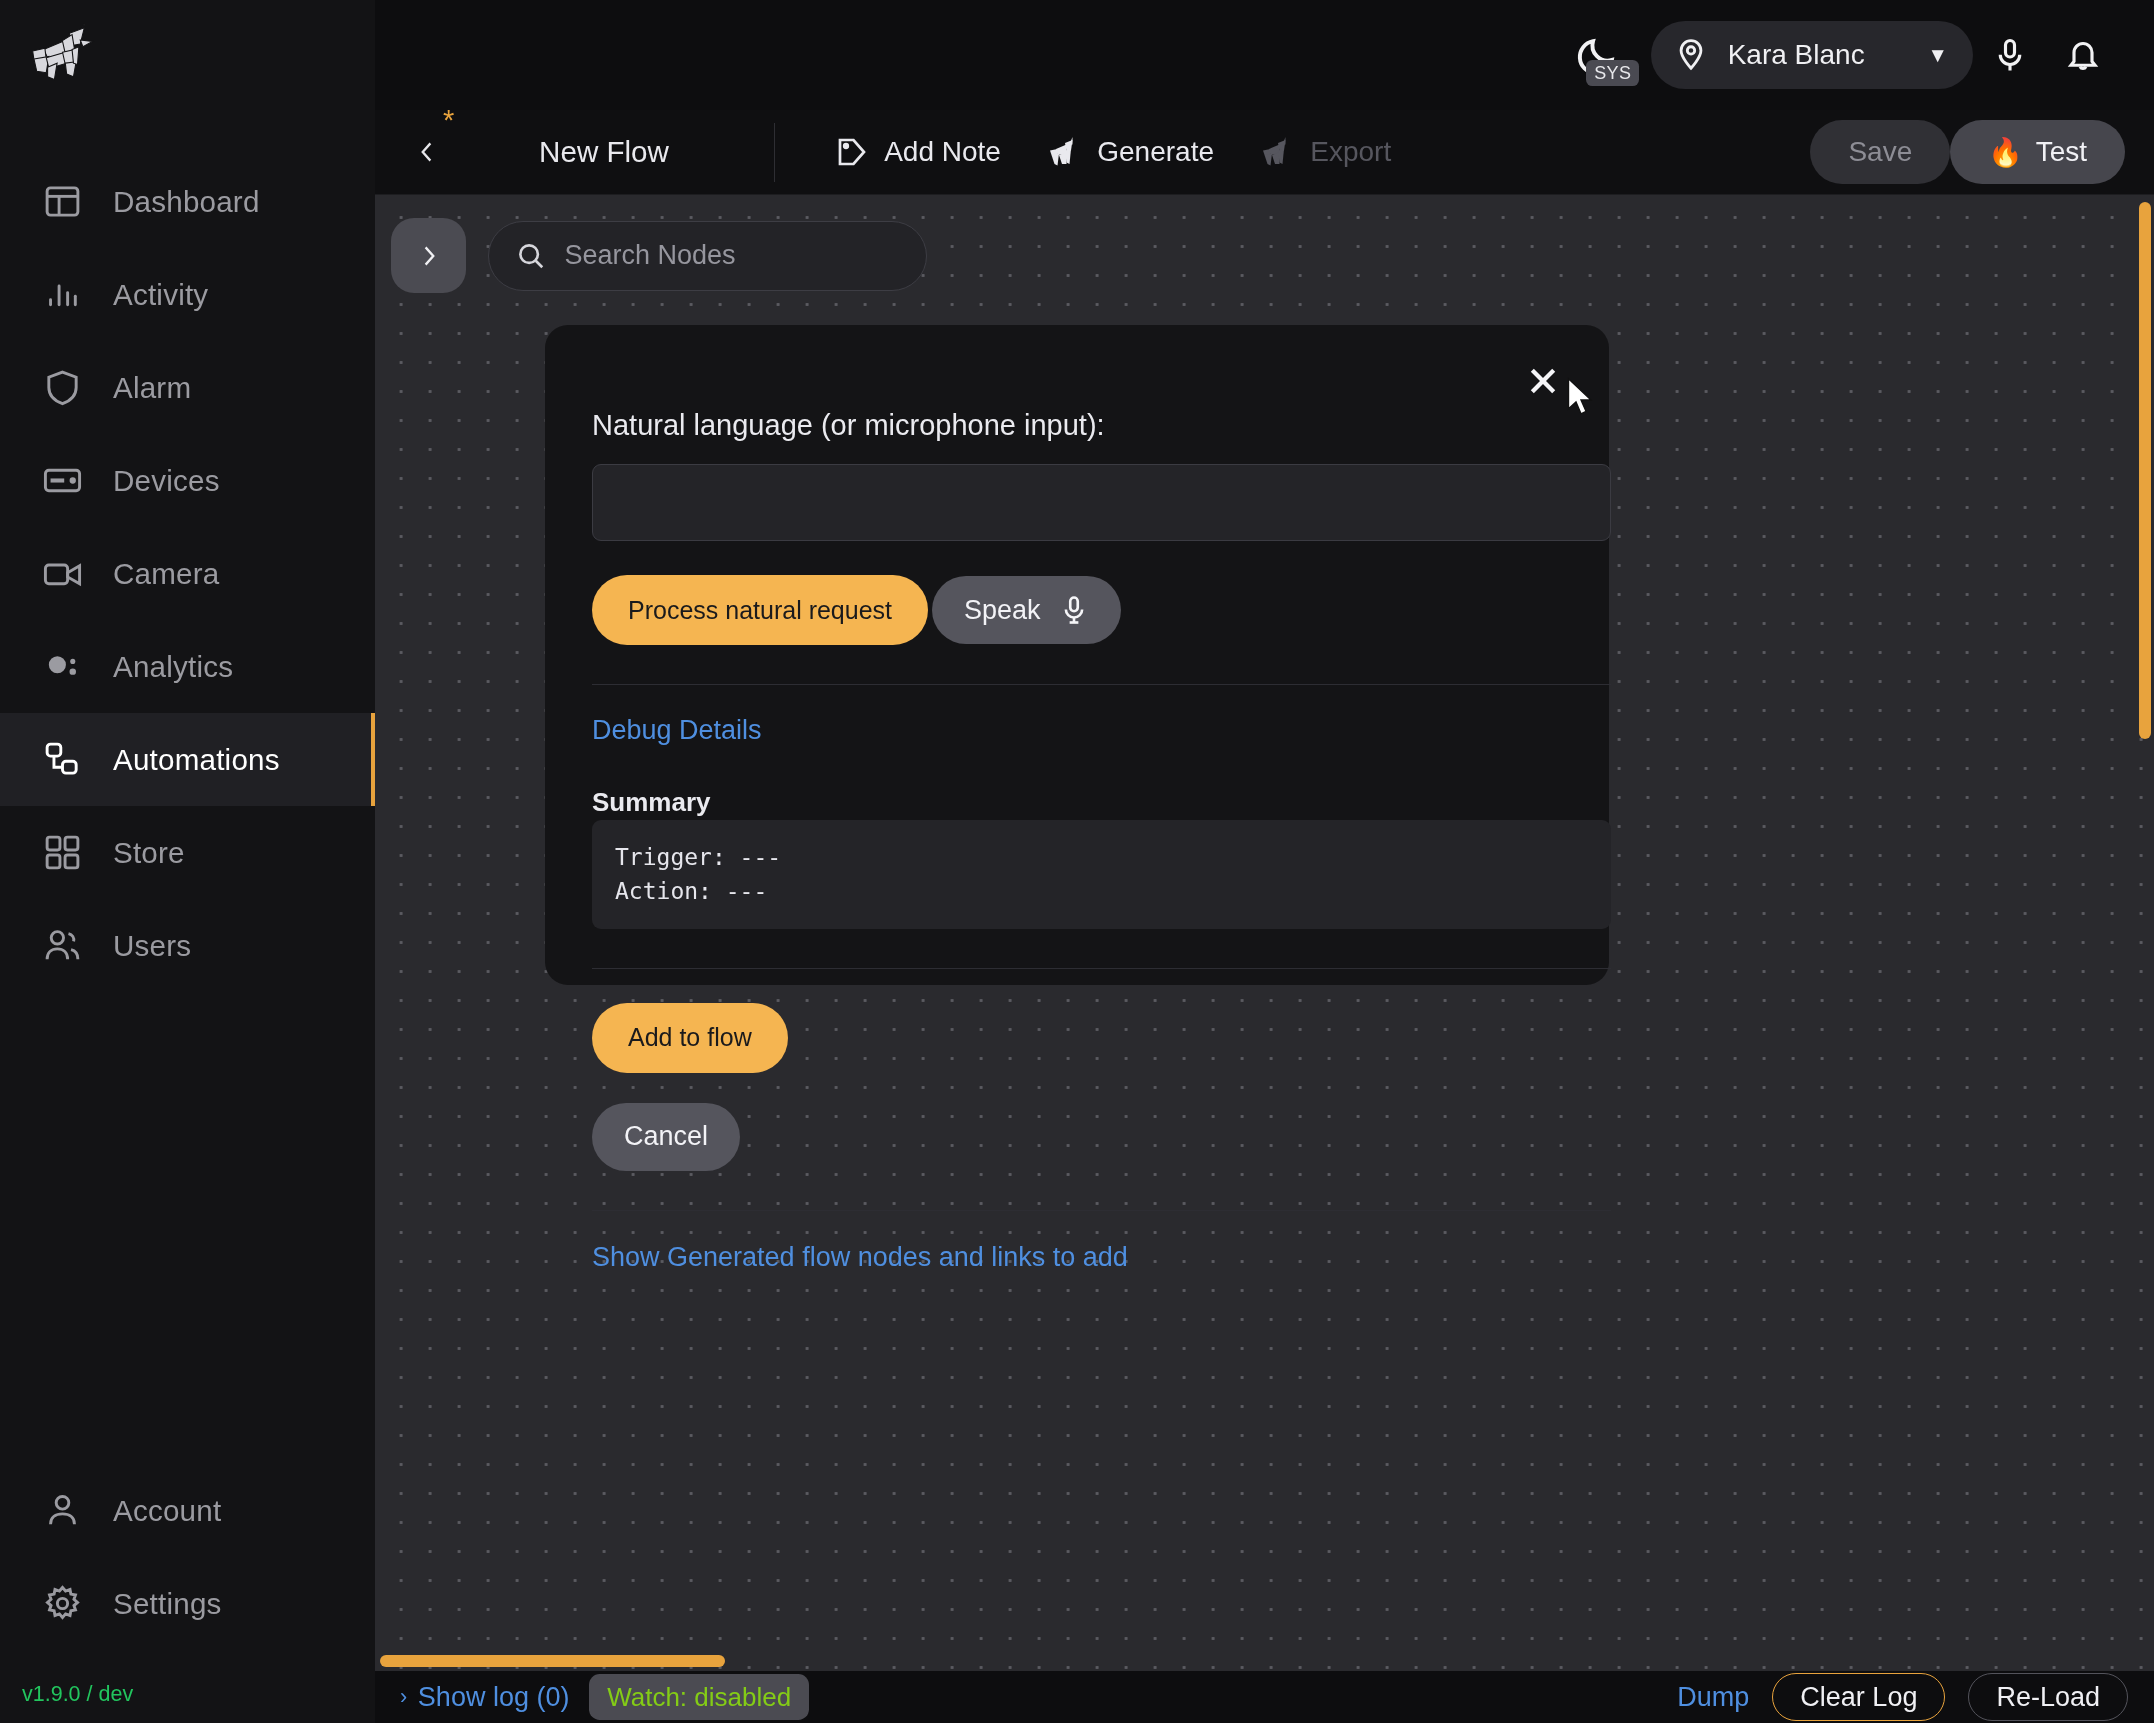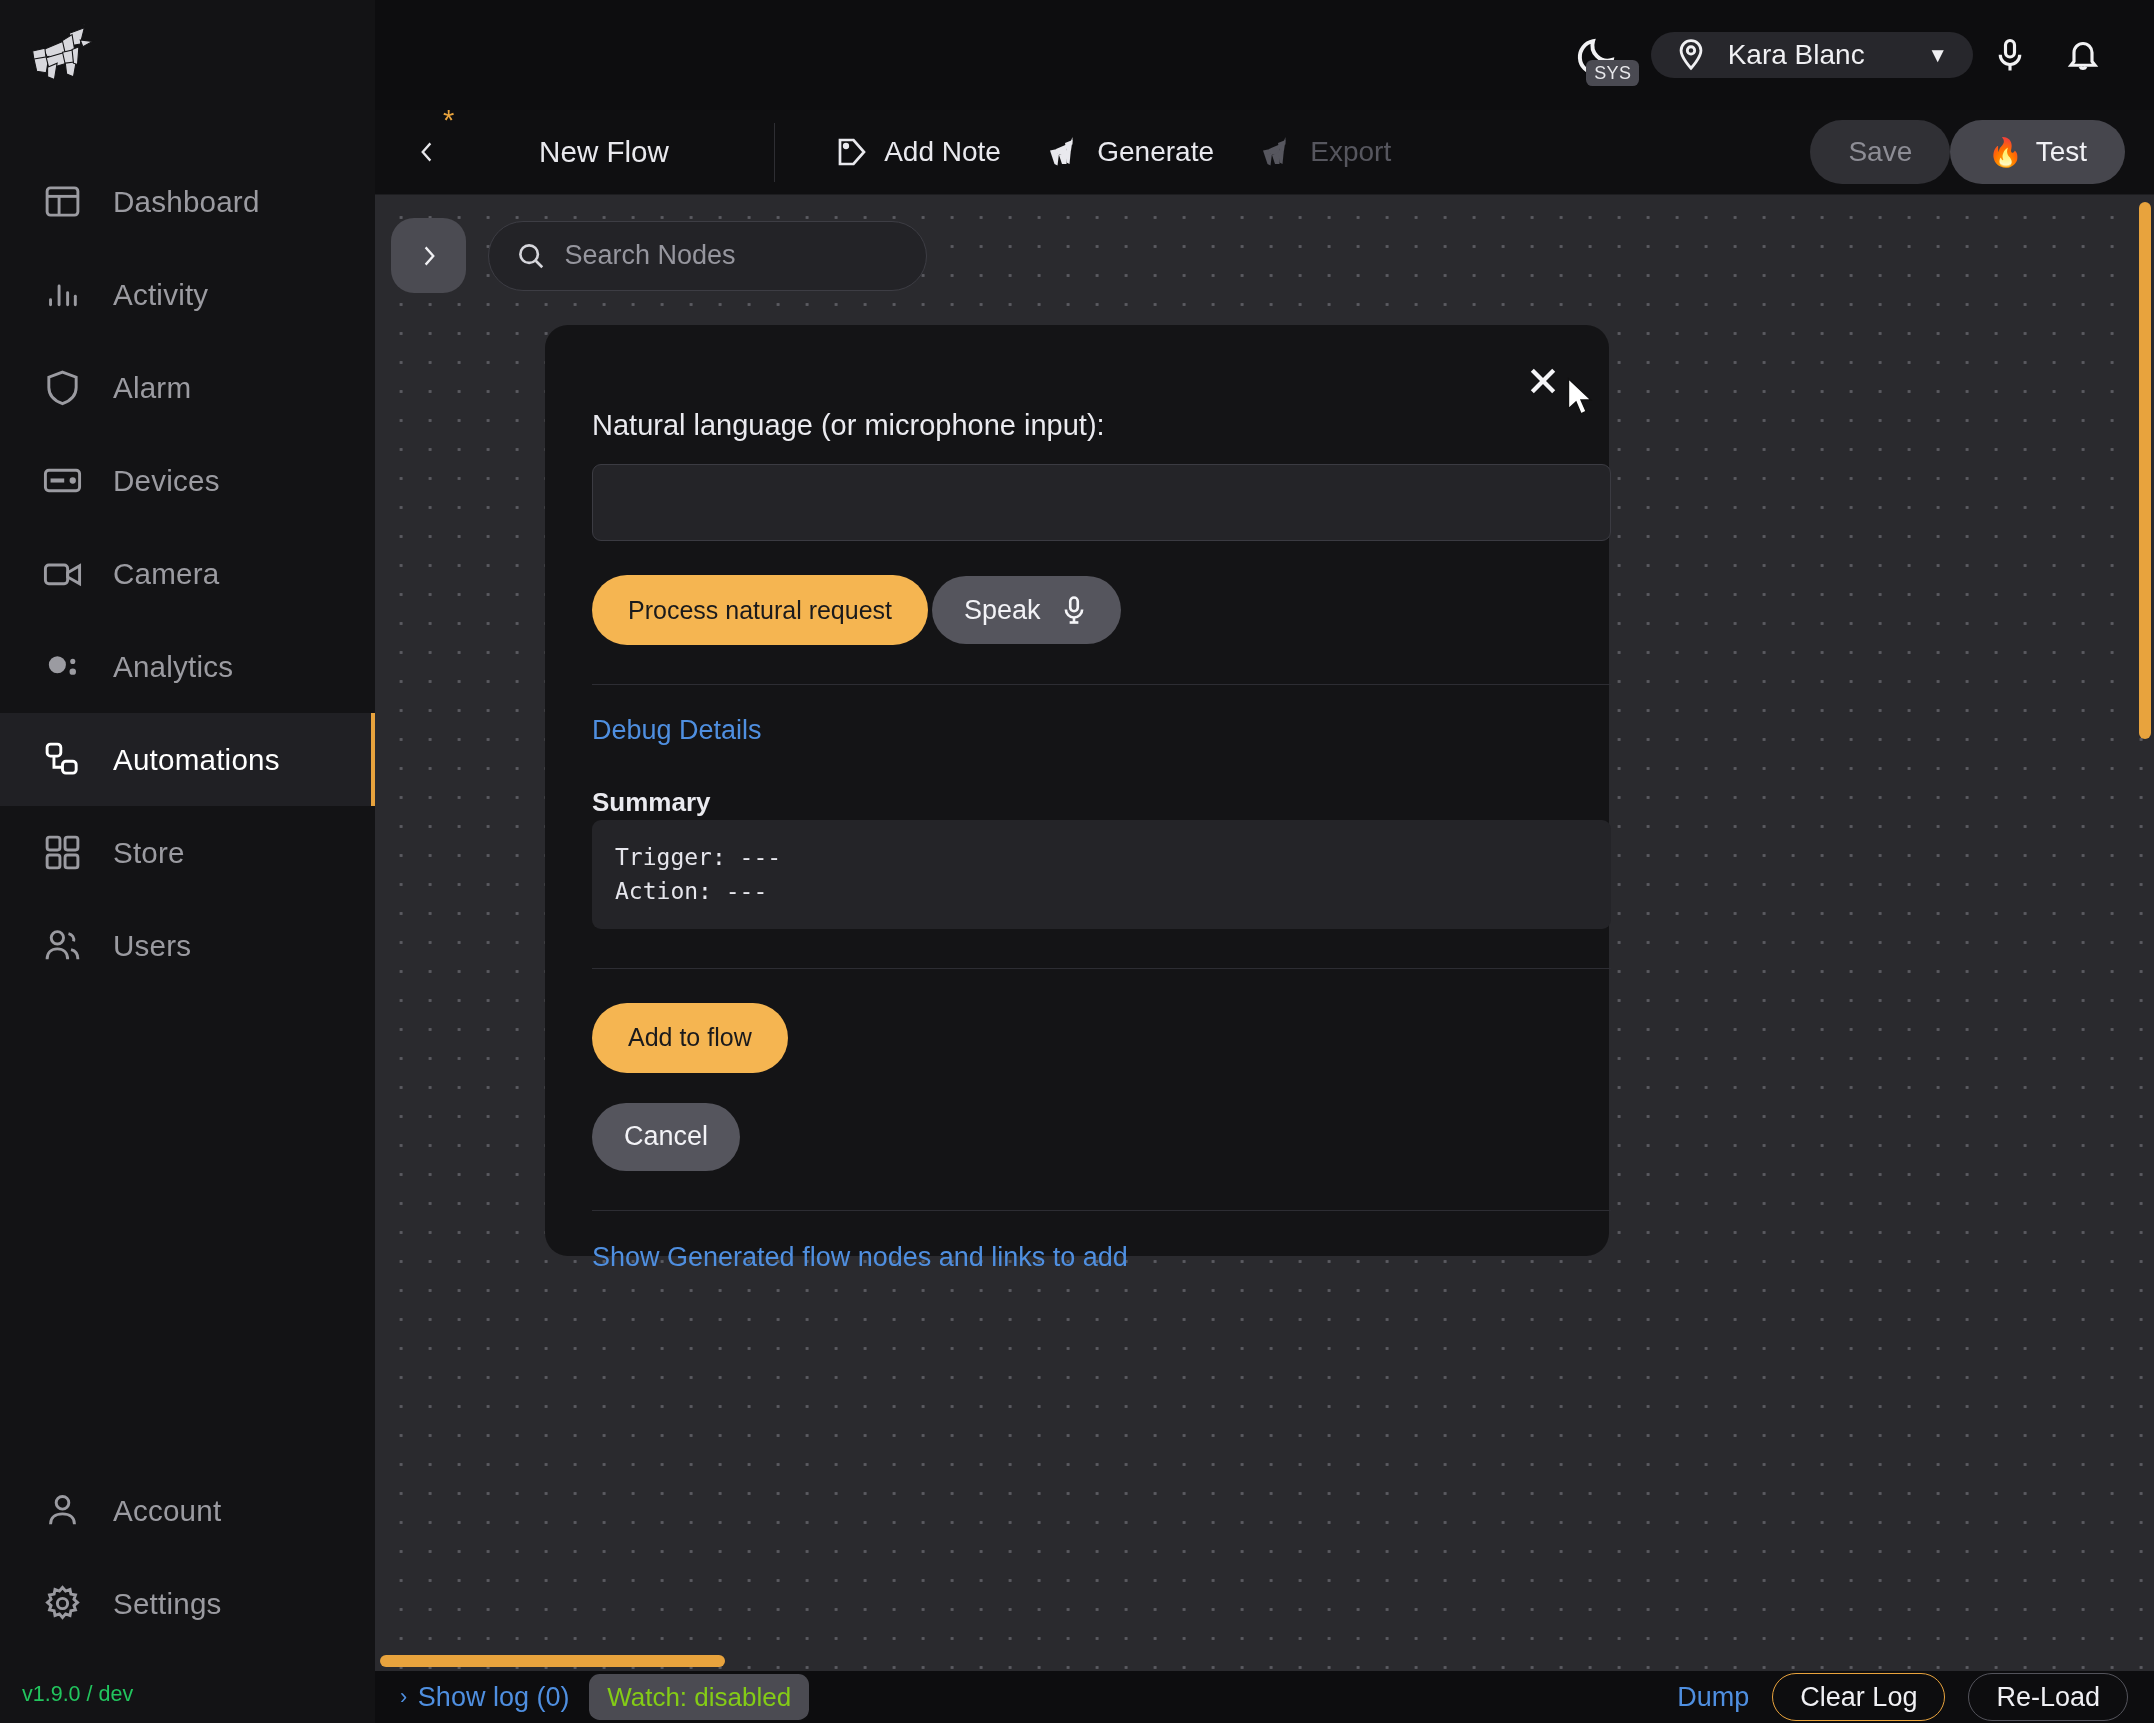--- a/index.html
+++ b/index.html
@@ -47,21 +47,21 @@
     justify-content:flex-end; padding-right:36px; gap:0; flex-shrink:0;
   }
   .moon-wrap { position:relative; width:68px; height:68px; display:flex; align-items:center; justify-content:center; margin-right:19.7px; cursor:pointer;}
   .moon-wrap svg { width:43px; height:43px; stroke:#f2f2f4; fill:none; stroke-width:2.2; }
   .sys-badge {
     position:absolute; left:23px; top:39px; background:#4a4a52; color:#e8e8ec;
     font-size:18px; padding:2.7px 8px; border-radius:6.3px; letter-spacing:0.3px;
   }
   .user-pill {
     display:flex; align-items:center; gap:19.7px; background:#27272c;
-    border-radius:39px; height:46px; padding:0 25px 0 23px; cursor:pointer;
+    border-radius:39px; height:68px; padding:0 25px 0 23px; cursor:pointer;
     min-width:322px;
   }
   .user-pill .pin svg { width:34px; height:34px; stroke:#f0f0f3; fill:none; stroke-width:2; }
   .user-name { color:#f0f0f3; font-size:28px; flex:1; }
   .caret { color:#f0f0f3; font-size:20.6px; line-height:1; }
   .icon-btn { width:73px; height:68px; display:flex; align-items:center; justify-content:center; cursor:pointer;}
   .icon-btn svg { width:36px; height:39px; stroke:#f2f2f4; fill:none; stroke-width:2.1; }
 
   
   .toolbar {
@@ -116,21 +116,21 @@
     position:absolute; right:3.6px; top:7.2px; width:12.5px; height:537px;
     background:#e8a33d; border-radius:7.2px; z-index:4; cursor:pointer;
   }
   .hscroll {
     position:absolute; left:5.4px; bottom:3.6px; height:12.5px; width:345px;
     background:#e8a33d; border-radius:7.2px; z-index:4; cursor:pointer;
   }
 
   
   .modal {
-    position:absolute; left:170px; top:130px; width:1064px; height:931px;
+    position:absolute; left:170px; top:130px; width:1064px; height:660px;
     background:#141416; border-radius:23px; z-index:6; padding:39px 47px 0 47px;
   }
   .modal-close {
     position:absolute; right:38px; top:27px; width:57px; height:57px;
     display:flex; align-items:center; justify-content:center; cursor:pointer;
   }
   .modal-close svg { width:32px; height:32px; stroke:#f5f5f8; stroke-width:3.2; }
   .field-label { color:#eaeaef; font-size:29px; margin-top:45px; }
   .nl-textarea {
     margin-top:22.4px; width:1019px; height:77px; background:#242428;

